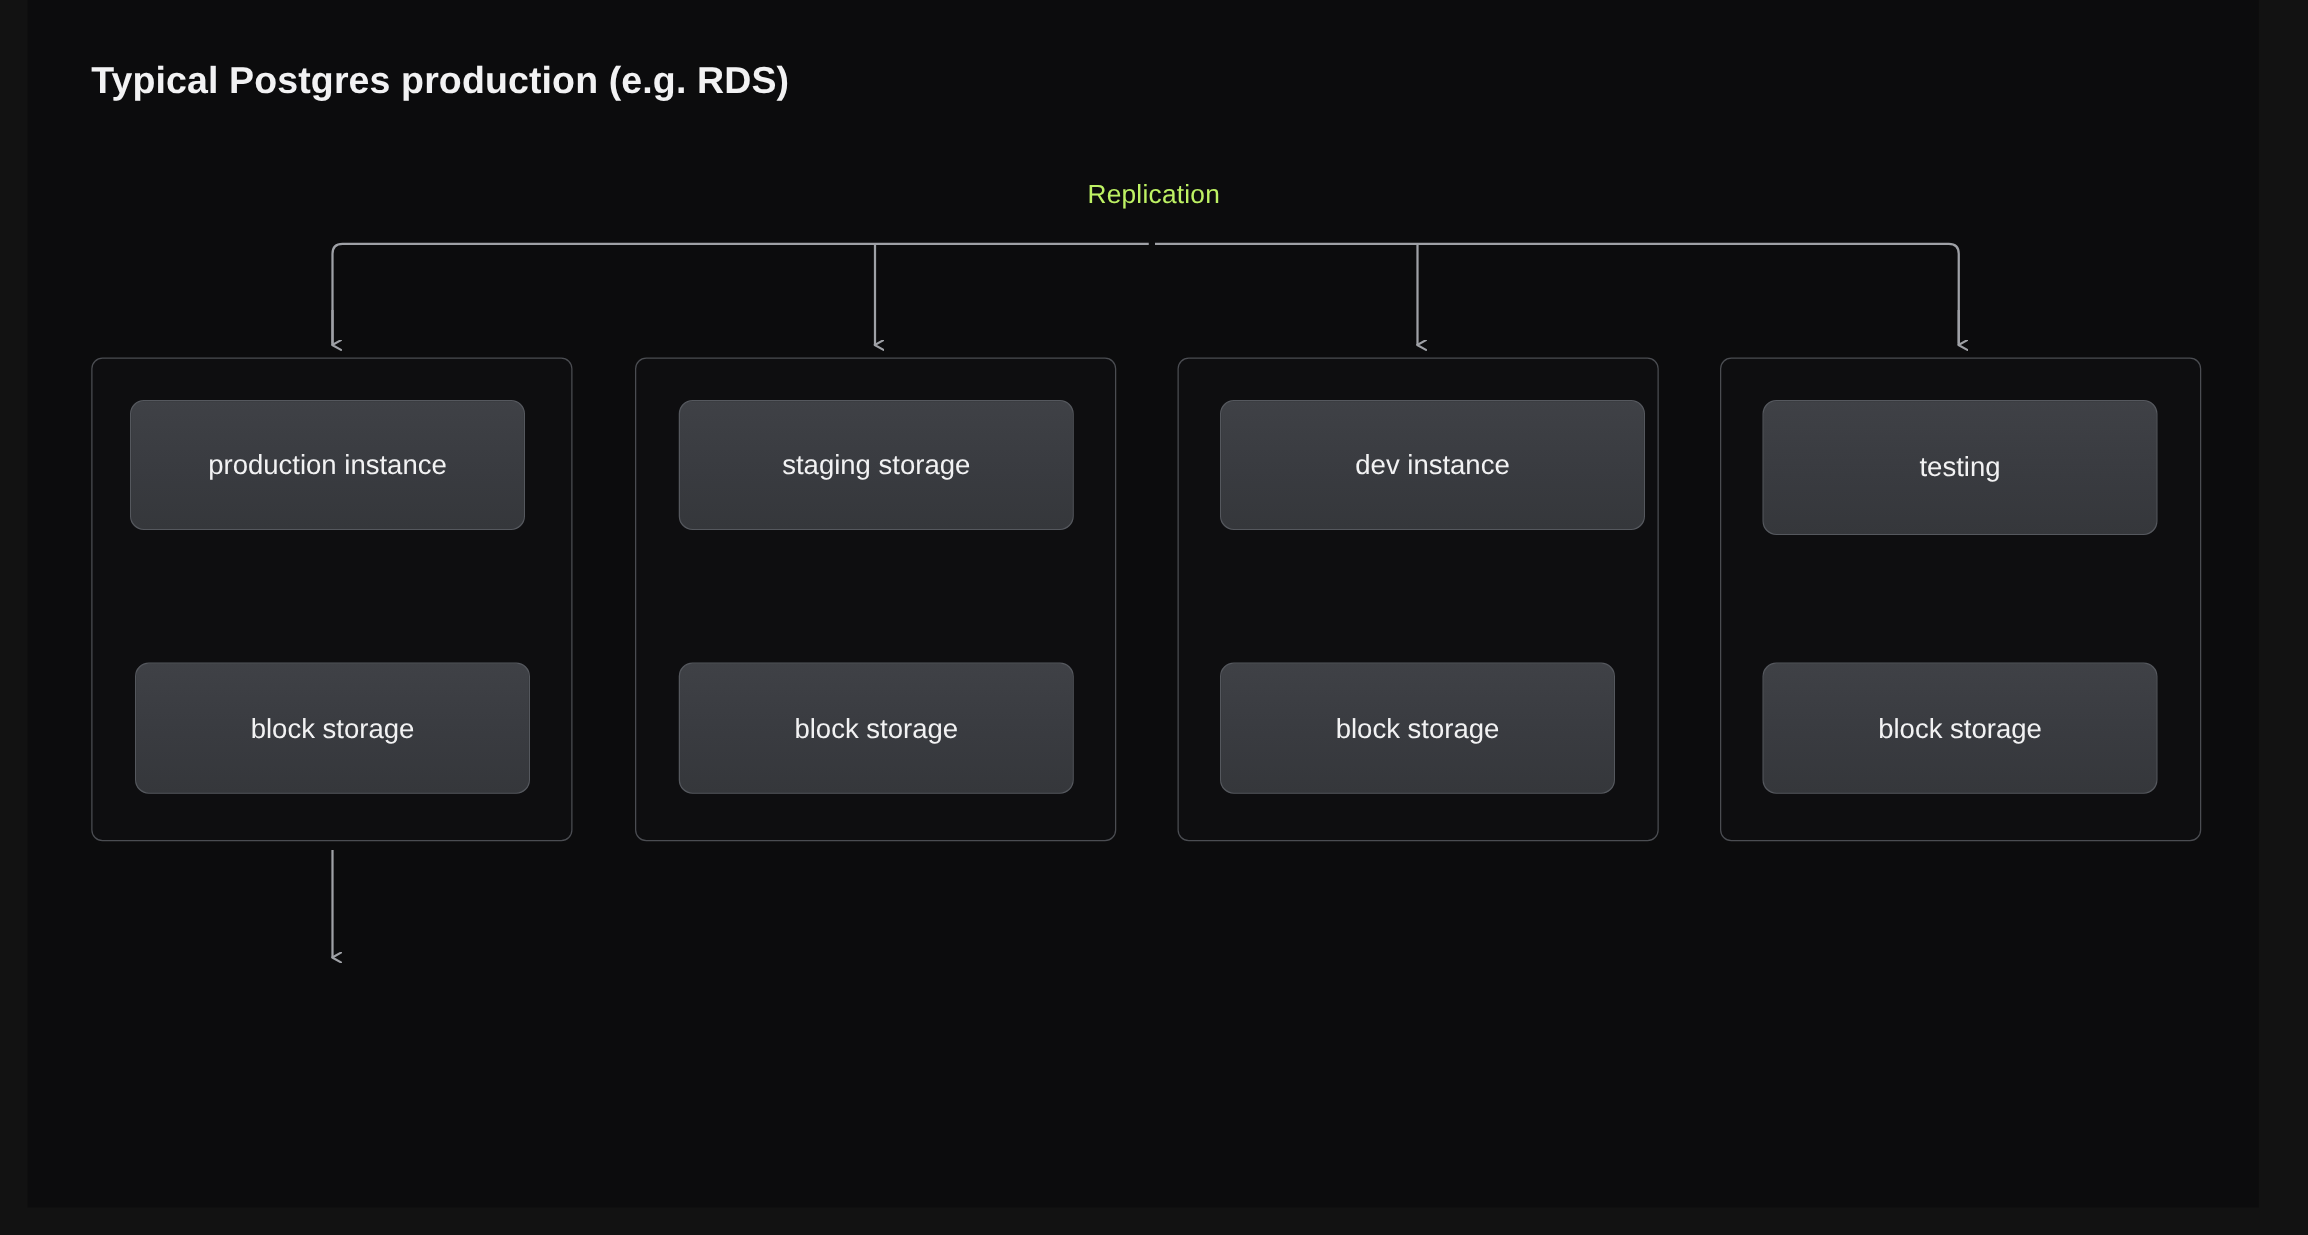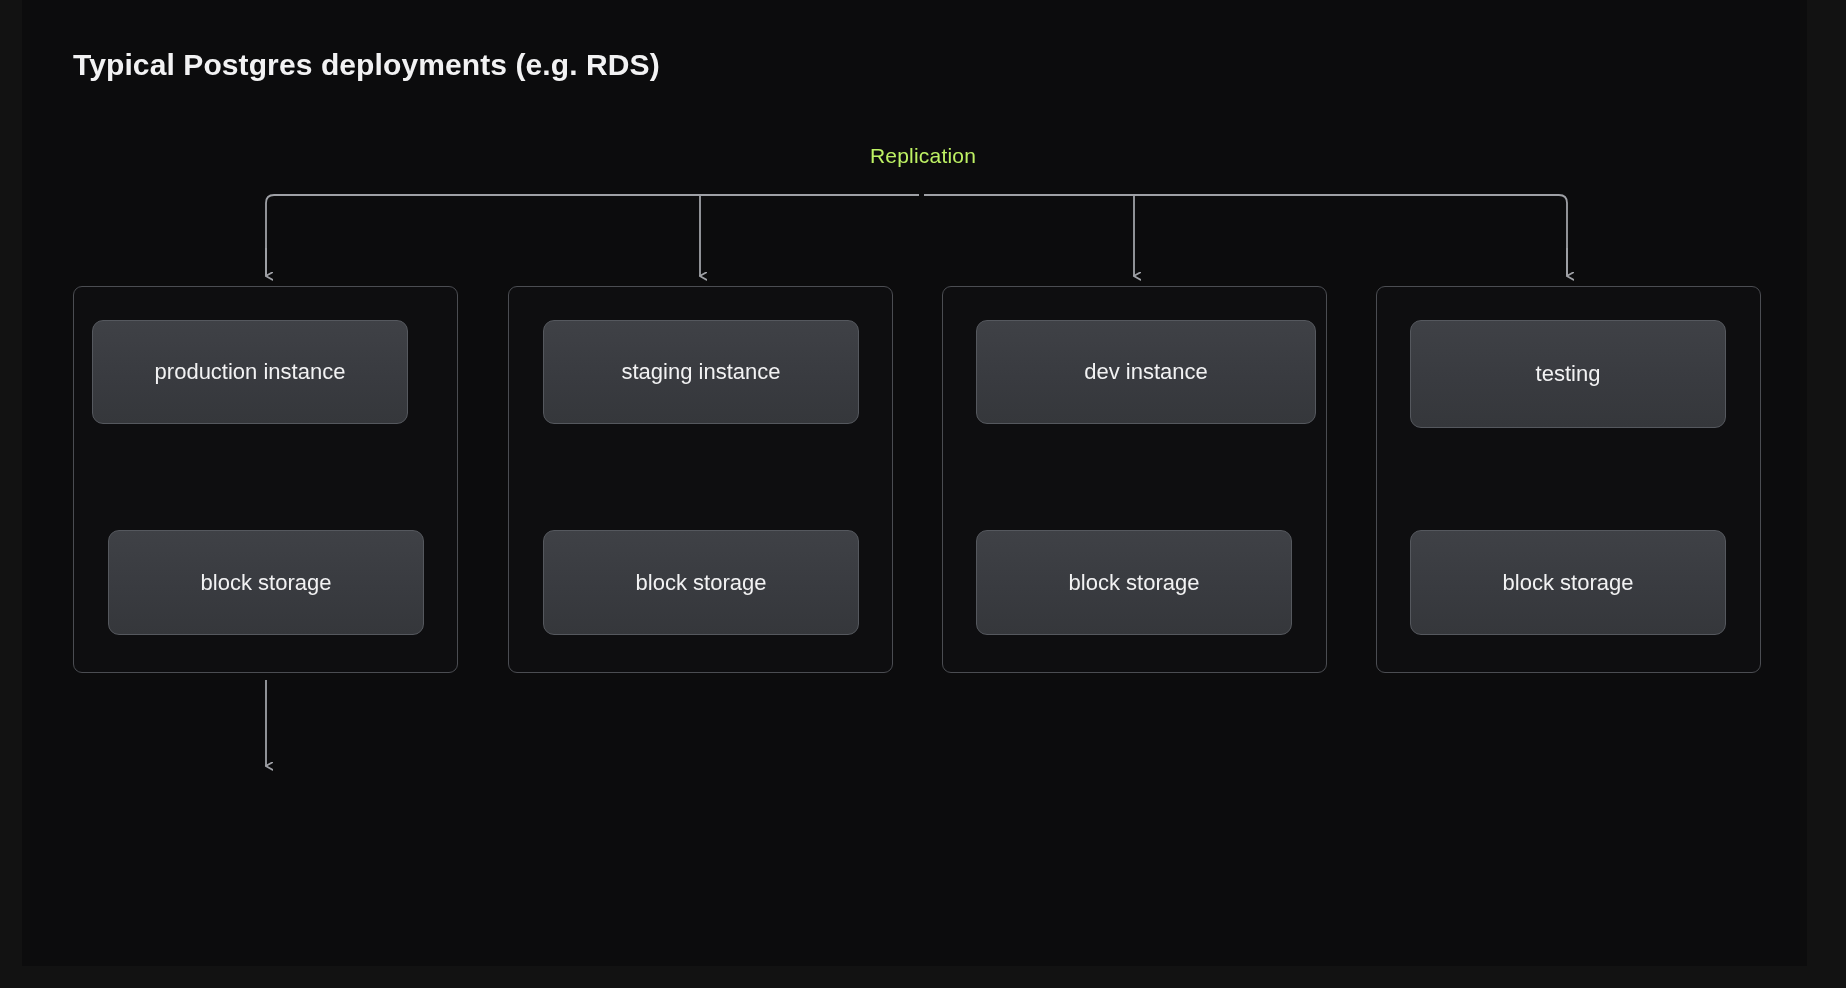--- a/index.html
+++ b/index.html
@@ -93,21 +93,21 @@
     font-size: 22px;
   }
 </style>
 </head>
 <body>
 
 <div id="canvas">
 
   <div id="panel"></div>
 
-  <div id="diagram-title">Typical Postgres deployments (e.g. RDS)</div>
+  <div id="diagram-title">Typical Postgres production (e.g. RDS)</div>
 
   <div id="replication-label">Replication</div>
 
   <svg id="connectors" viewBox="0 0 1846 988" xmlns="http://www.w3.org/2000/svg">
     <defs>
       <marker id="arrowhead" markerWidth="9" markerHeight="9" refX="4.3" refY="7.4" orient="auto" markerUnits="userSpaceOnUse">
         <path d="M0.4,0.6 L4.3,7.6 L8.2,0.6" fill="none" stroke="#9fa1a6" stroke-width="1.7" stroke-linecap="round" stroke-linejoin="round"></path>
       </marker>
       <marker id="arrowhead-up" markerWidth="9" markerHeight="9" refX="4.3" refY="1.6" orient="auto" markerUnits="userSpaceOnUse">
         <path d="M0.4,8.4 L4.3,1.4 L8.2,8.4" fill="none" stroke="#9fa1a6" stroke-width="1.7" stroke-linecap="round" stroke-linejoin="round"></path>
@@ -131,25 +131,25 @@
       <path d="M266,438 L266,522" marker-start="url(#arrowhead-up)" marker-end="url(#arrowhead)"></path>
       <path d="M700,438 L700,522" marker-start="url(#arrowhead-up)" marker-end="url(#arrowhead)"></path>
       <path d="M1134,438 L1134,522" marker-start="url(#arrowhead-up)" marker-end="url(#arrowhead)"></path>
       <path d="M1567,438 L1567,522" marker-start="url(#arrowhead-up)" marker-end="url(#arrowhead)"></path>
 
       <path d="M266,680 L266,766" marker-end="url(#arrowhead)"></path>
     </g>
   </svg>
 
   <div class="group-box" style="left:73px; top:286px; width:385px; height:387px;"></div>
-  <div class="node" style="left:92px; top:320px; width:316px; height:104px;">production instance</div>
+  <div class="node" style="left:104px; top:320px; width:316px; height:104px;">production instance</div>
   <div class="node" style="left:108px; top:530px; width:316px; height:105px;">block storage</div>
 
   <div class="group-box" style="left:508px; top:286px; width:385px; height:387px;"></div>
-  <div class="node" style="left:543px; top:320px; width:316px; height:104px;">staging instance</div>
+  <div class="node" style="left:543px; top:320px; width:316px; height:104px;">staging storage</div>
   <div class="node" style="left:543px; top:530px; width:316px; height:105px;">block storage</div>
 
   <div class="group-box" style="left:942px; top:286px; width:385px; height:387px;"></div>
   <div class="node" style="left:976px; top:320px; width:340px; height:104px;">dev instance</div>
   <div class="node" style="left:976px; top:530px; width:316px; height:105px;">block storage</div>
 
   <div class="group-box" style="left:1376px; top:286px; width:385px; height:387px;"></div>
   <div class="node" style="left:1410px; top:320px; width:316px; height:108px;">testing</div>
   <div class="node" style="left:1410px; top:530px; width:316px; height:105px;">block storage</div>
 

